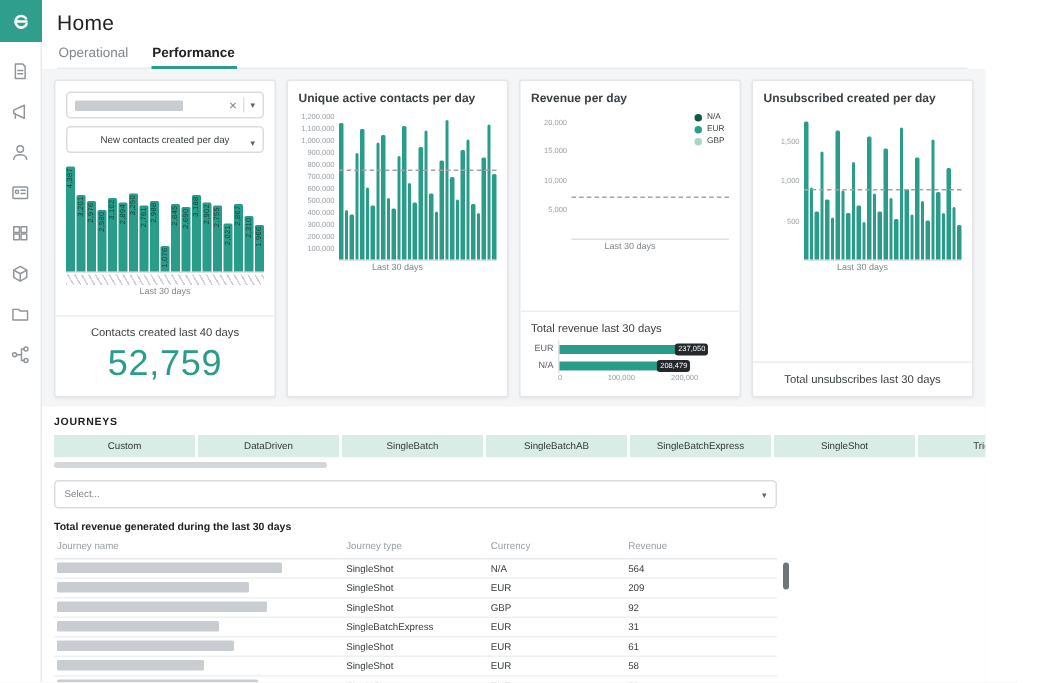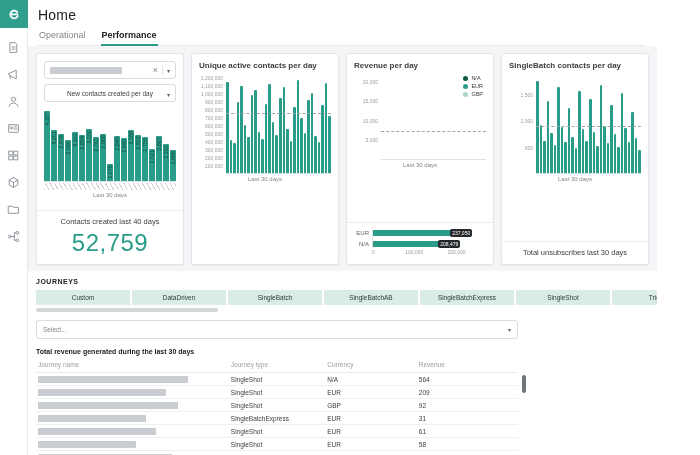--- a/index.html
+++ b/index.html
@@ -474,20 +474,21 @@
                   <div style="height: 1.36364%; background: rgb(14, 90, 65);"></div>
                   <div style="height: 10.9091%; background: rgb(42, 157, 138);"></div>
                   <div style="height: 0.454545%; background: rgb(168, 213, 198);"></div>
                 </div>
                 <div class="avg" style="bottom: 31.8182%;"></div>
               </div>
             </div>
           <div class="caption">Last 30 days</div>
           <div class="bottom">
             <div class="card-divider"></div>
+            <div class="hsec-label">Total revenue last 30 days</div>
             <div class="hchart">
                 <div class="hrow">
                   <span class="hlabel">EUR</span>
                   <div class="htrack">
                     <div class="hfill" style="width: 87.7963%;"></div>
                     <span class="hbadge" style="left: 87.7963%;">237,050</span>
                   </div>
                 </div>
                 <div class="hrow">
                   <span class="hlabel">N/A</span>
@@ -499,21 +500,21 @@
                 <div class="hax">
                   <span class="zero" style="left: 0%;">0</span>
                   <span style="left: 37.037%;">100,000</span>
                   <span style="left: 74.0741%;">200,000</span>
                 </div>
               </div>
           </div>
         </section>
 
         <section class="card">
-          <div class="card-title">SingleBatch contacts per day</div>
+          <div class="card-title">Unsubscribed created per day</div>
           <div class="chart chart-tall">
               <div class="yaxis">
                 <span style="bottom: 26.3158%;">500</span>
                 <span style="bottom: 52.6316%;">1,000</span>
                 <span style="bottom: 78.9474%;">1,500</span>
               </div>
               <div class="plot">
                 <div class="bar" style="height: 92.7368%; background: rgb(42, 157, 138);"></div>
                 <div class="bar" style="height: 48.4211%; background: rgb(42, 157, 138);"></div>
                 <div class="bar" style="height: 32.1053%; background: rgb(42, 157, 138);"></div>

